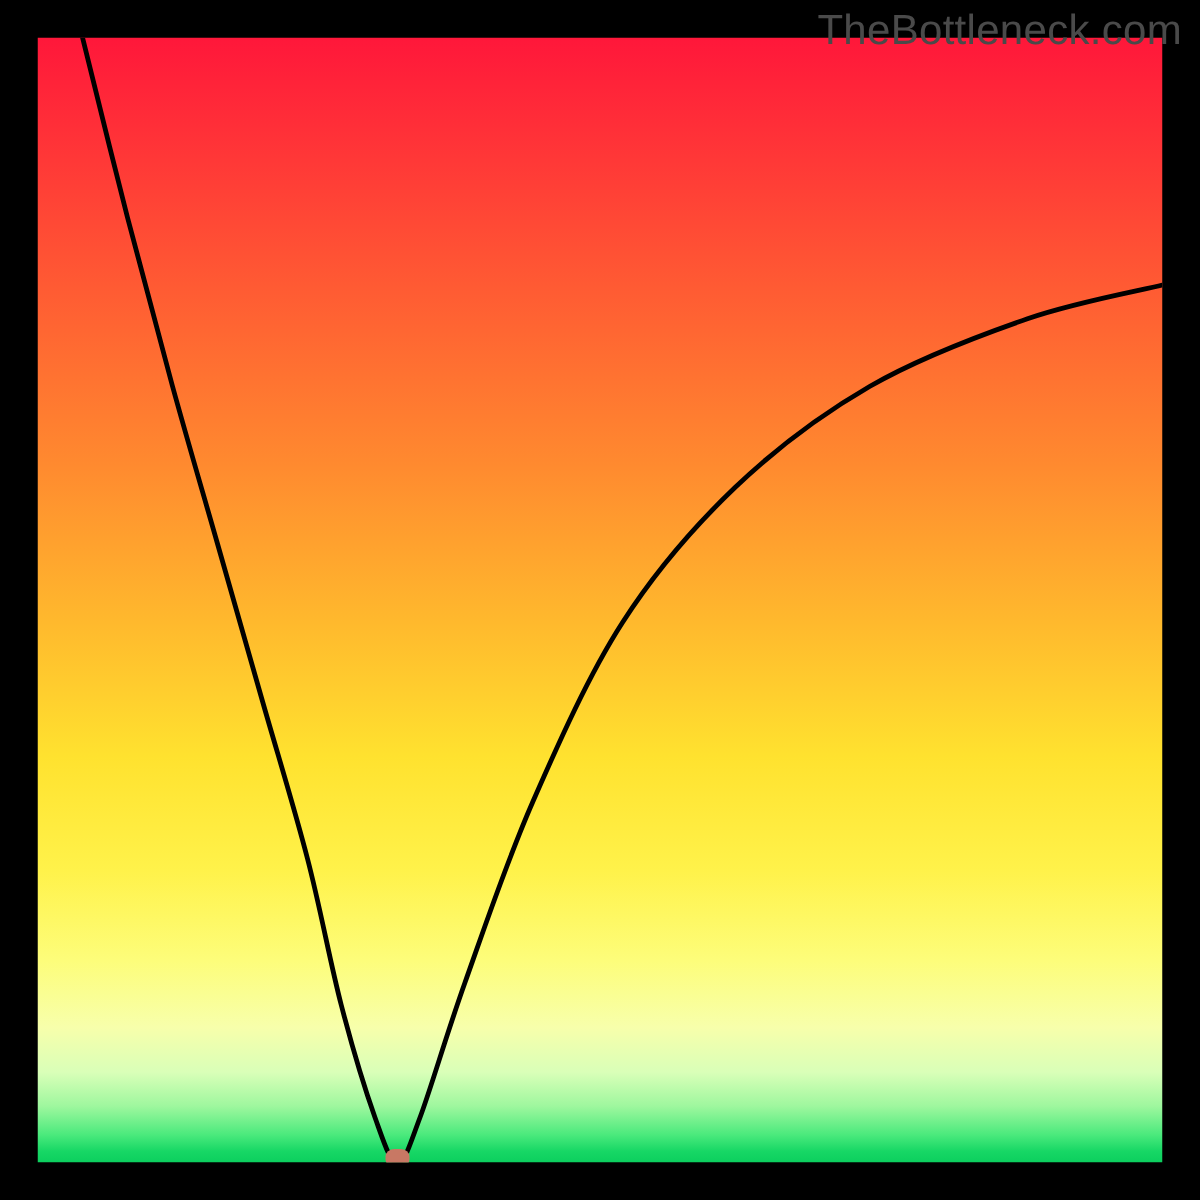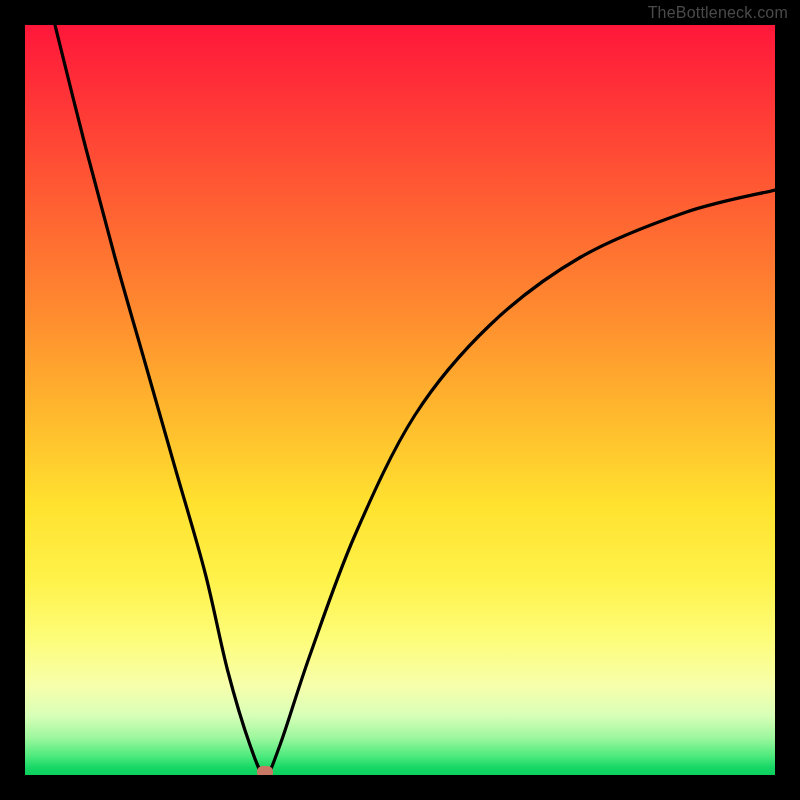--- a/index.html
+++ b/index.html
@@ -15,21 +15,21 @@
     position: relative;
     width: 800px;
     height: 800px;
     background: #000;
   }
   .watermark {
     position: absolute;
     top: 4px;
     right: 12px;
     color: #4a4a4a;
-    font-size: 16px;
+    font-size: 28px;
     font-weight: 400;
     letter-spacing: 0.2px;
     z-index: 5;
     user-select: none;
   }
   .plot-outer {
     position: absolute;
     left: 25px;
     top: 25px;
     width: 750px;

